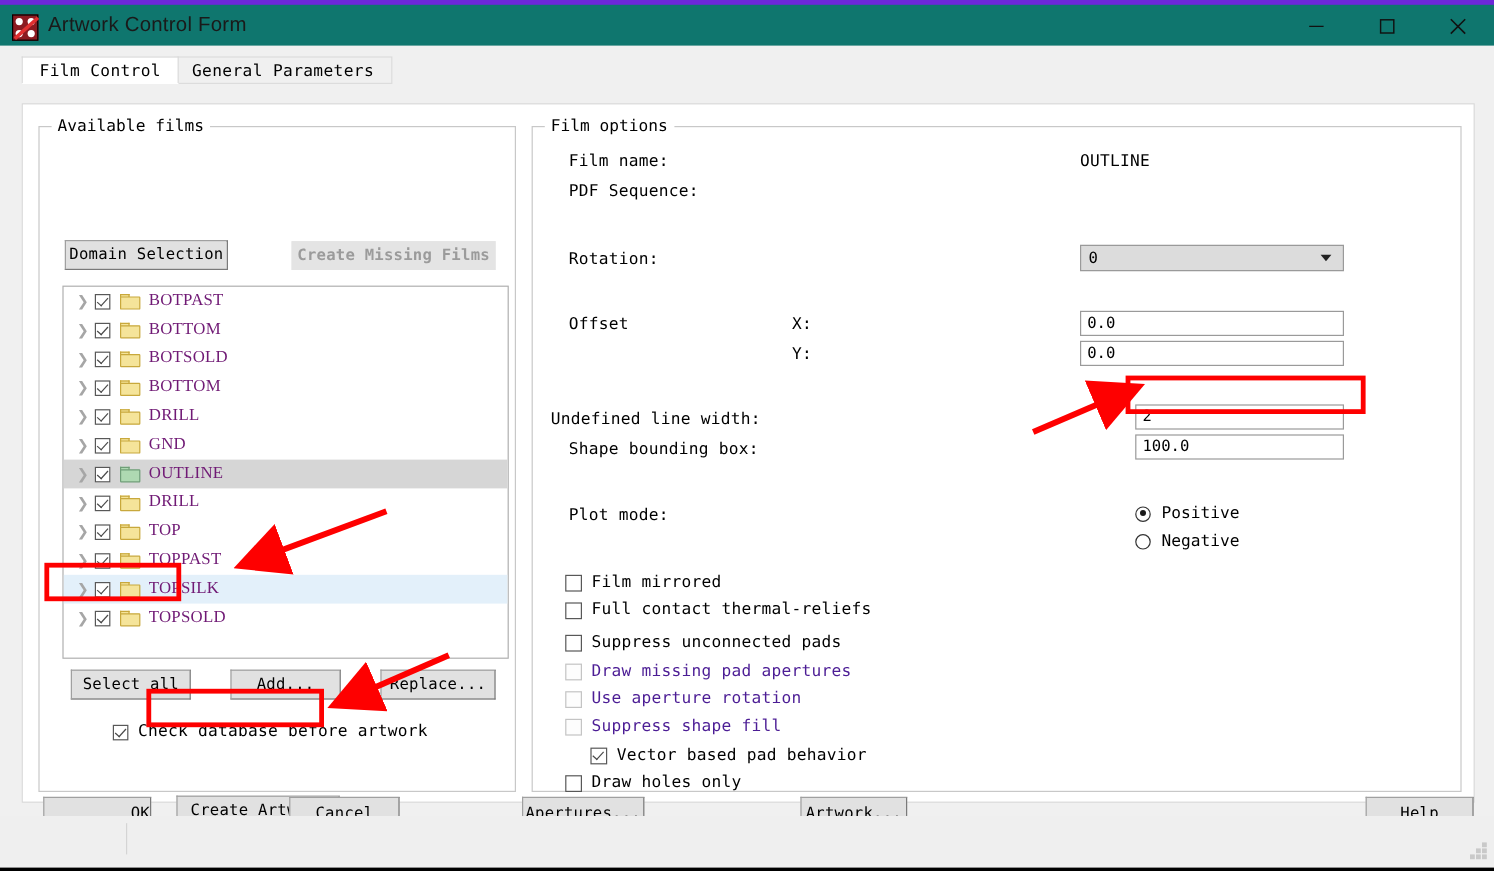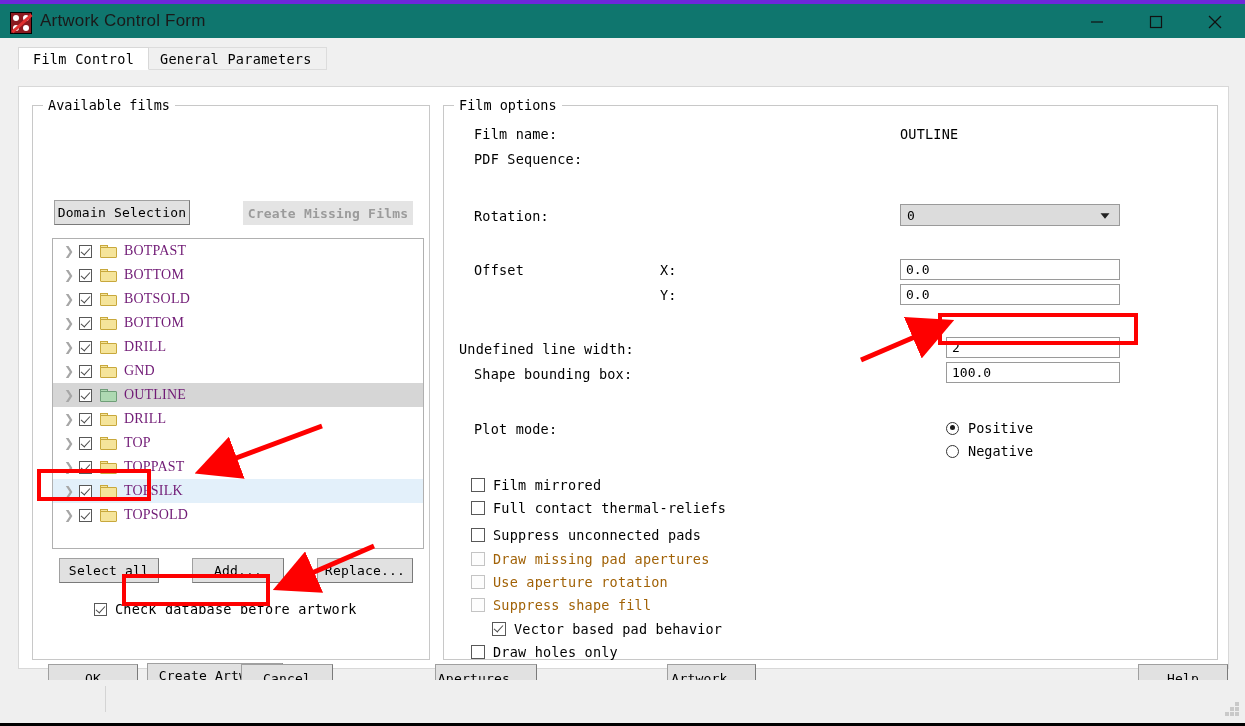--- a/index.html
+++ b/index.html
@@ -84,22 +84,22 @@
   .field{position:absolute;box-sizing:border-box;background:#fff;border:1px solid #9a9a9a;
          display:flex;align-items:center;padding-left:5px;font-size:13px;color:#000;}
   .spin{position:absolute;right:1px;top:1px;width:18px;bottom:1px;background:#e8e8e8;
         border-left:1px solid #bdbdbd;display:flex;flex-direction:column;}
   .spin div{flex:1;display:flex;align-items:center;justify-content:center;}
   .combo{position:absolute;box-sizing:border-box;background:#dcdcdc;border:1px solid #9a9a9a;
          display:flex;align-items:center;padding-left:6px;font-size:13px;}
   .combo .arrow{position:absolute;right:9px;top:50%;transform:translateY(-50%);}
 
   
-  .cbrow{position:absolute;display:flex;align-items:center;gap:8px;font-size:13.5px;letter-spacing:.2px;padding-left:16px;}
-  .cbrow.dis{color:#a16207;}
+  .cbrow{position:absolute;display:flex;align-items:flex-end;gap:8px;font-size:13.5px;letter-spacing:.2px;padding-left:16px;}
+  .cbrow.dis{color:#4c1d95;}
   .radio{width:13px;height:13px;border:1.6px solid #333;border-radius:50%;background:#fff;
          position:relative;box-sizing:border-box;flex:0 0 auto;}
   .radio.on:after{content:"";position:absolute;left:2.6px;top:2.6px;width:5px;height:5px;
          border-radius:50%;background:#1a1a1a;}
   .rrow{position:absolute;display:flex;align-items:center;gap:9px;font-size:13.5px;}
 
   
   .footer-btn{position:absolute;height:28px;}
 
   
@@ -375,21 +375,21 @@
           <span class="cb checked" style="width: 14px; height: 14px;"></span>
           <span>Vector based pad behavior</span>
         </div>
         <div class="cbrow" style="left: 436px; top: 557px;">
           <span class="cb" style="width: 14px; height: 14px;"></span>
           <span>Draw holes only</span>
         </div>
       </div>
   </div>
 
-  <div class="btn footer-btn" style="left:48px;top:664px;width:90px;">
+  <div class="btn footer-btn" style="left:36px;top:664px;width:90px;justify-content:flex-end;">
     <span>OK</span>
   </div>
   <div class="btn footer-btn" style="left:241px;top:664px;width:92px;">
     <span>Cancel</span>
   </div>
   <div class="btn footer-btn" style="left:435px;top:664px;width:102px;">
     <span>Apertures...</span>
   </div>
   <div class="btn footer-btn" style="left:667px;top:664px;width:89px;">
     <span>Artwork...</span>

